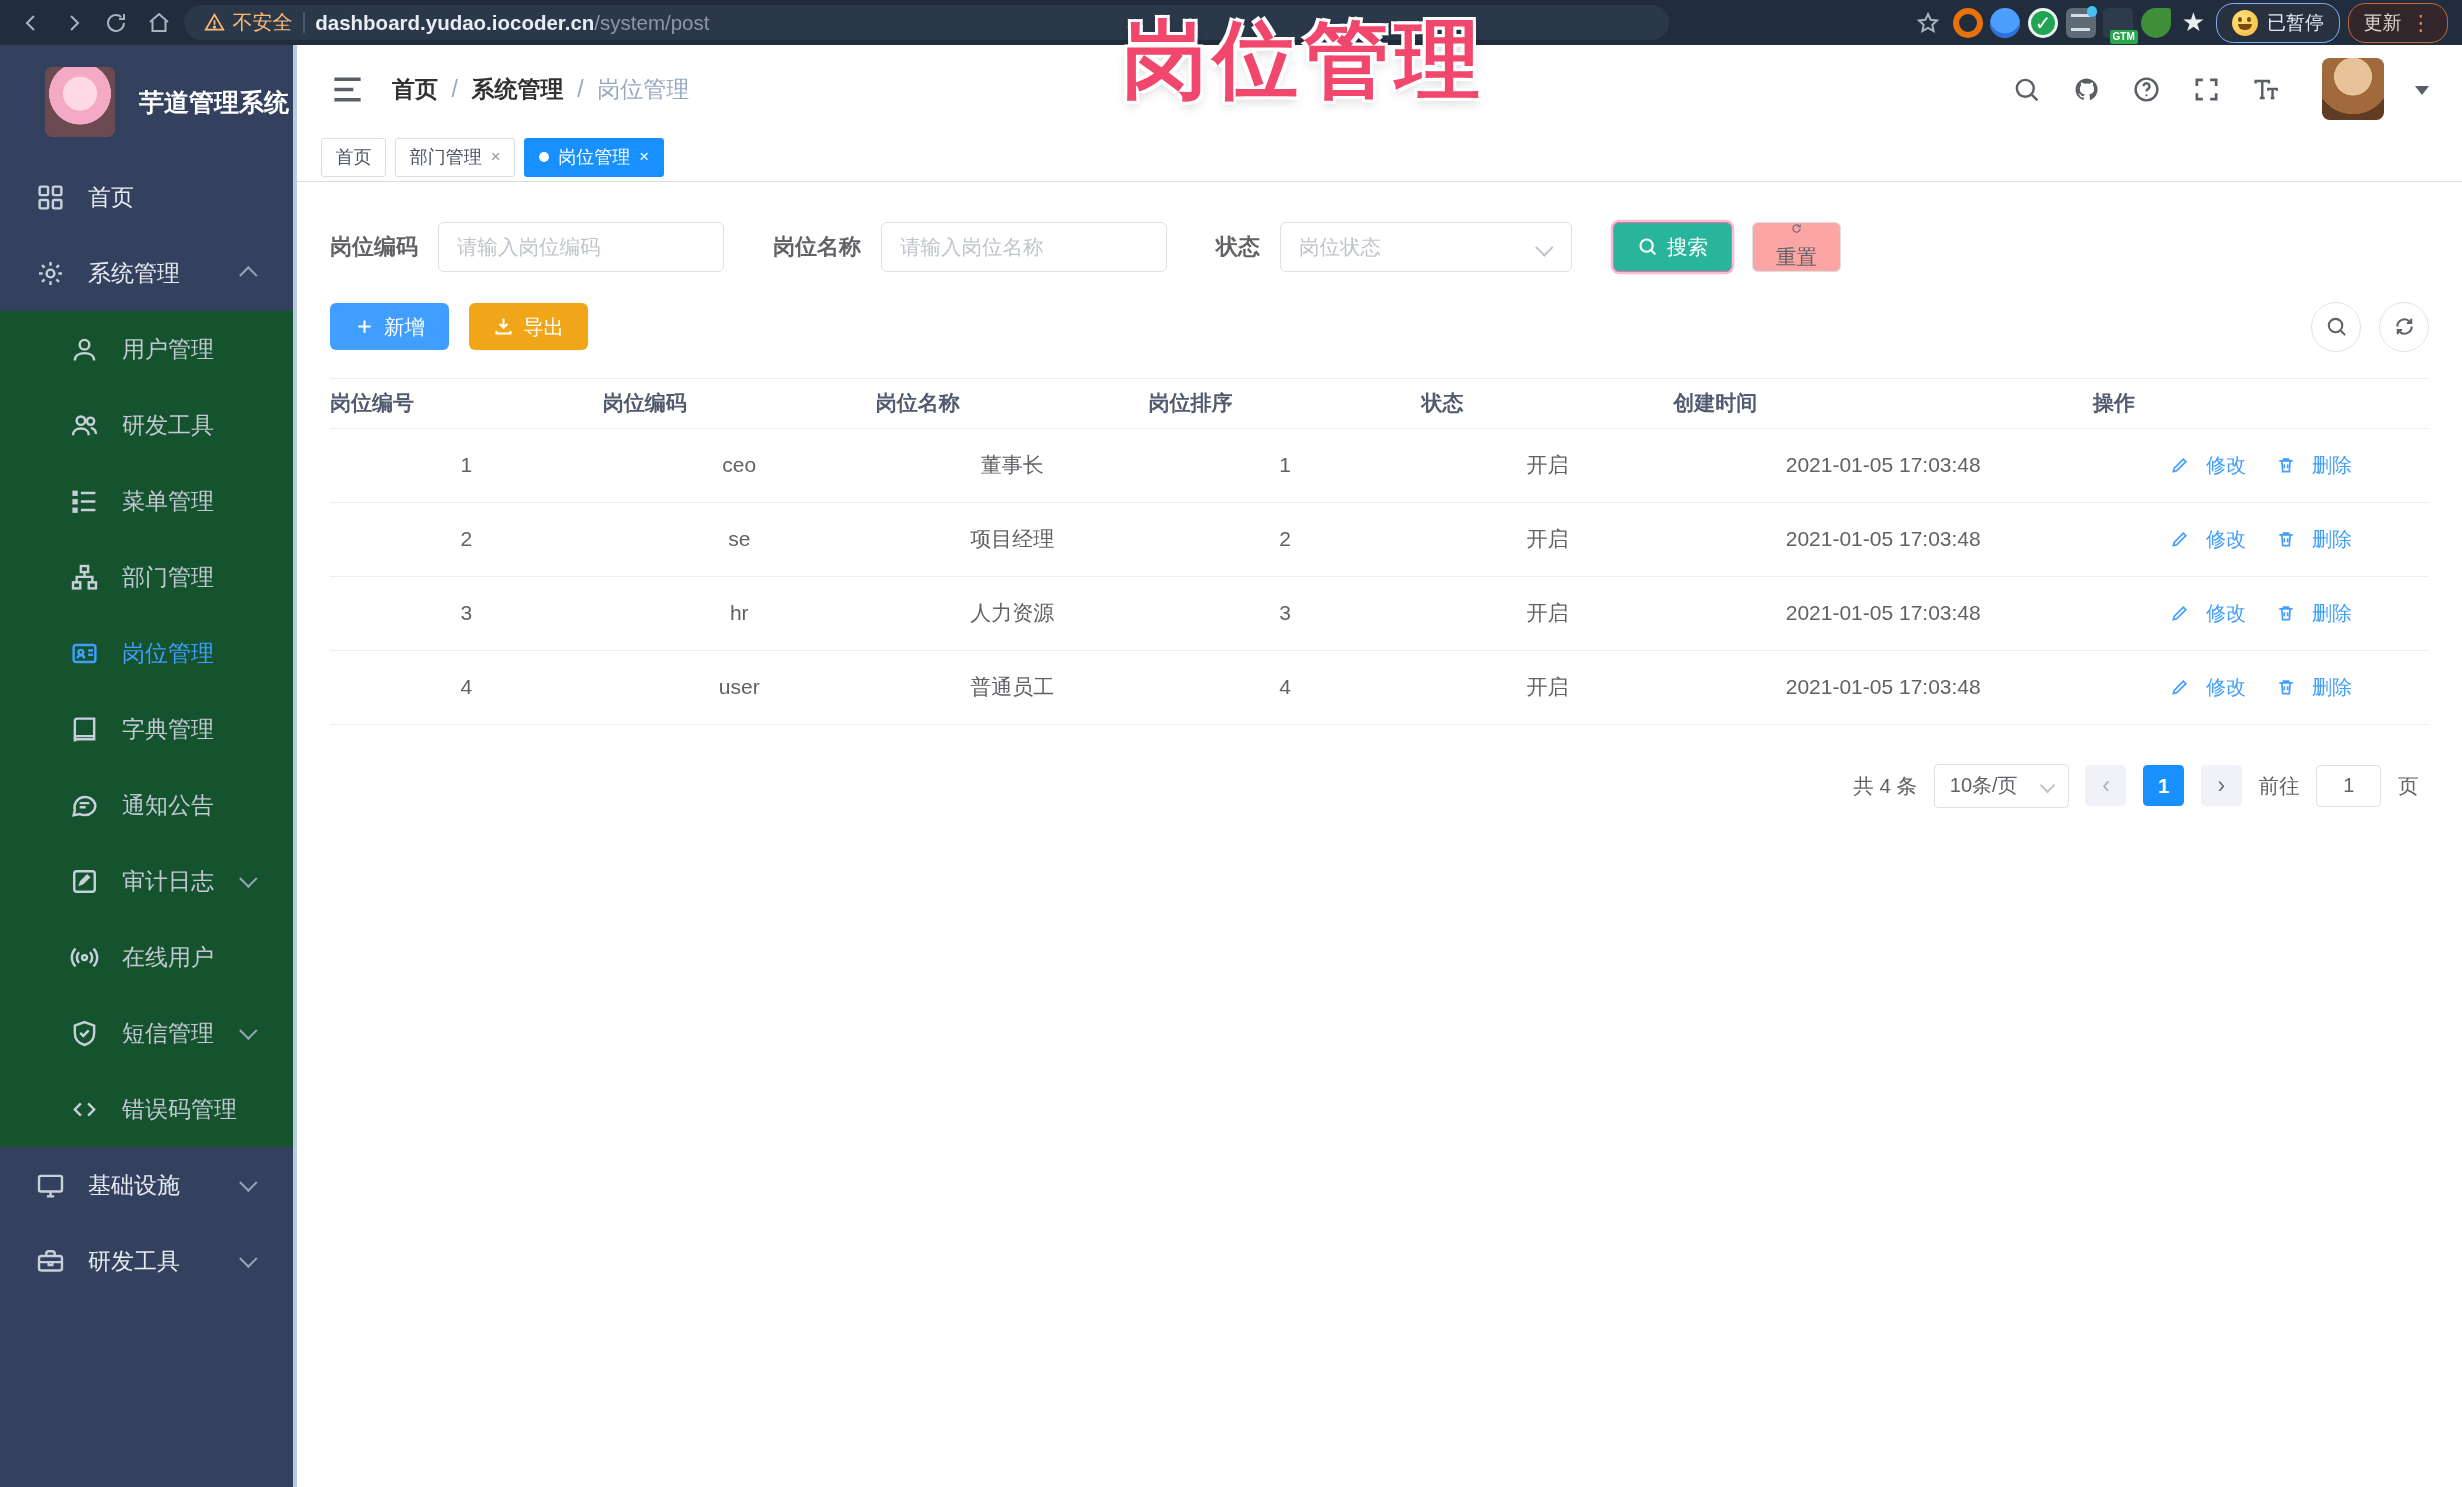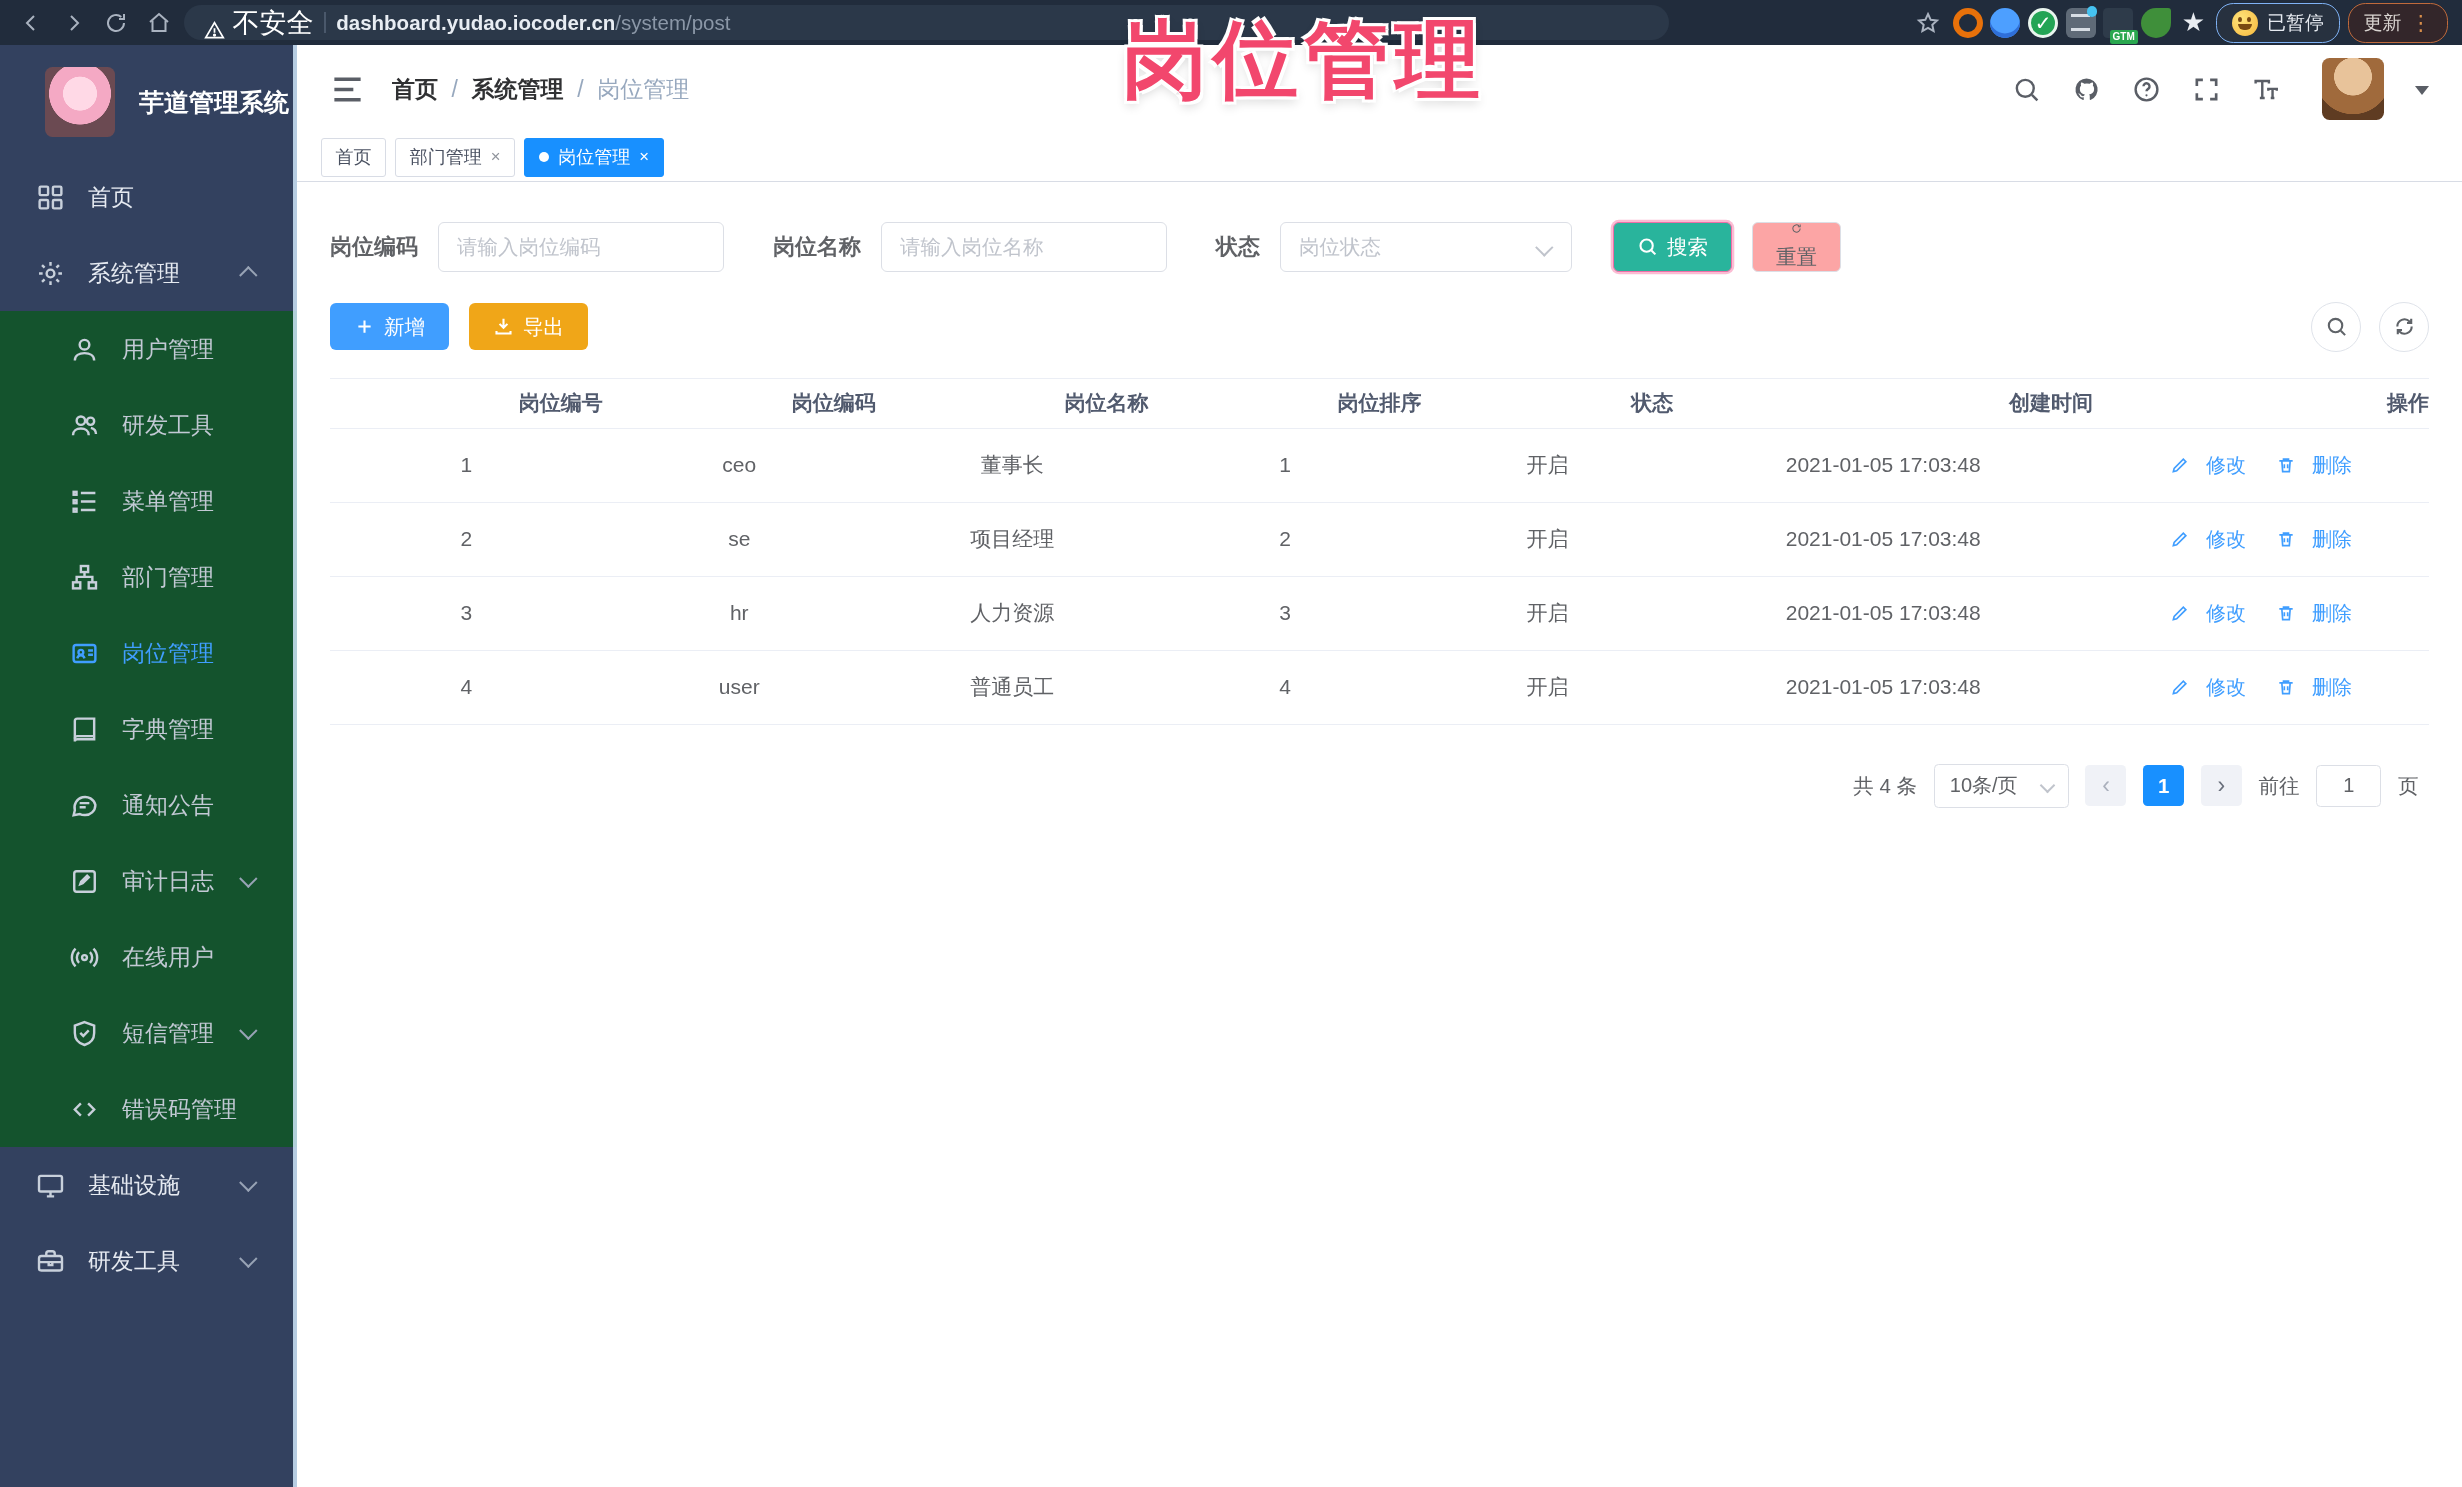--- a/index.html
+++ b/index.html
@@ -7,21 +7,21 @@
     font-family:"Liberation Sans","DejaVu Sans",sans-serif; background:#fff; }
   .stage { position:relative; width:2462px; height:1488px; }
 
   
   .browser-bar { position:absolute; left:0; top:0; width:100%; height:45px; background:#212c3c;
     display:flex; align-items:center; padding:0 13.6px; gap:7.6px; z-index:5; }
   .bicon { width:35px; height:35px; display:flex; align-items:center; justify-content:center; color:#aab3c0; flex:0 0 auto; }
   .bicon svg { width:24px; height:24px; }
   .addr-pill { height:35px; flex:0 1 1485px; width:1485px; background:#2b3849; border-radius:17.4px;
     display:flex; align-items:center; padding:0 20px; gap:10.6px; color:#cfd6df; overflow:hidden; }
-  .addr-pill .warn { color:#ffffff; display:flex; align-items:flex-end; gap:7.6px; font-size:27px; }
+  .addr-pill .warn { color:#fdba74; display:flex; align-items:center; gap:7.6px; font-size:20px; }
   .addr-pill .warn svg { width:21px; height:21px; }
   .addr-sep { width:1.5px; height:21px; background:#4a586b; }
   .url { font-size:20.5px; white-space:nowrap; }
   .url .host { color:#e8edf3; font-weight:bold; }
   .url .path { color:#8b97a7; }
   .bspacer { flex:1; }
   .ext { width:30px; height:30px; border-radius:50%; flex:0 0 auto; display:flex; align-items:center; justify-content:center; font-size:15px; }
   .ext-ring { border:6.8px solid #e8710a; background:transparent; }
   .ext-pin  { background:#4d9fff; box-shadow:inset 0 -4.5px 0 #2f6fd8; }
   .ext-check{ background:#23a455; color:#fff; font-weight:bold; font-size:20px; border:3px solid #e9f5ee; }
@@ -105,21 +105,21 @@
 
   .toolbar-row { display:flex; align-items:center; margin-top:30px; }
   .btn-add { background:#409eff; color:#fff; height:47px; }
   .btn-export { background:#f0a618; color:#fff; height:47px; margin-left:20px; }
   .tspacer { flex:1; }
   .circle-btn { width:50px; height:50px; border-radius:50%; border:1.5px solid #dfe3ea; color:#5f6368;
     display:flex; align-items:center; justify-content:center; margin-left:18px; cursor:pointer; background:#fff; }
   .circle-btn svg { width:23px; height:23px; }
 
   table.grid { width:100%; border-collapse:collapse; margin-top:26px; }
-  .grid th { height:50px; font-size:21px; color:#515a6e; font-weight:bold; text-align:right;
+  .grid th { height:50px; font-size:21px; color:#515a6e; font-weight:bold; text-align:left;
     border-top:1.5px solid #ebeef5; border-bottom:1.5px solid #ebeef5; }
   .grid td { height:74px; font-size:21px; color:#606266; text-align:center; border-bottom:1.5px solid #ebeef5; }
   .ops { display:flex; align-items:center; justify-content:center; gap:30px; }
   .op-link { display:inline-flex; align-items:center; gap:16px; color:#409eff; font-size:20px; cursor:pointer; }
   .op-link svg { width:20px; height:20px; }
 
   .pagination { display:flex; align-items:center; justify-content:flex-end; gap:16.7px;
     margin-top:39px; padding-right:10.6px; font-size:20.5px; color:#606266; }
   .pg-select { width:135px; height:44px; border:1.5px solid #dcdfe6; border-radius:4.5px; display:flex; align-items:center;
     padding:0 15px; color:#606266; position:relative; cursor:pointer; font-size:20px; }

